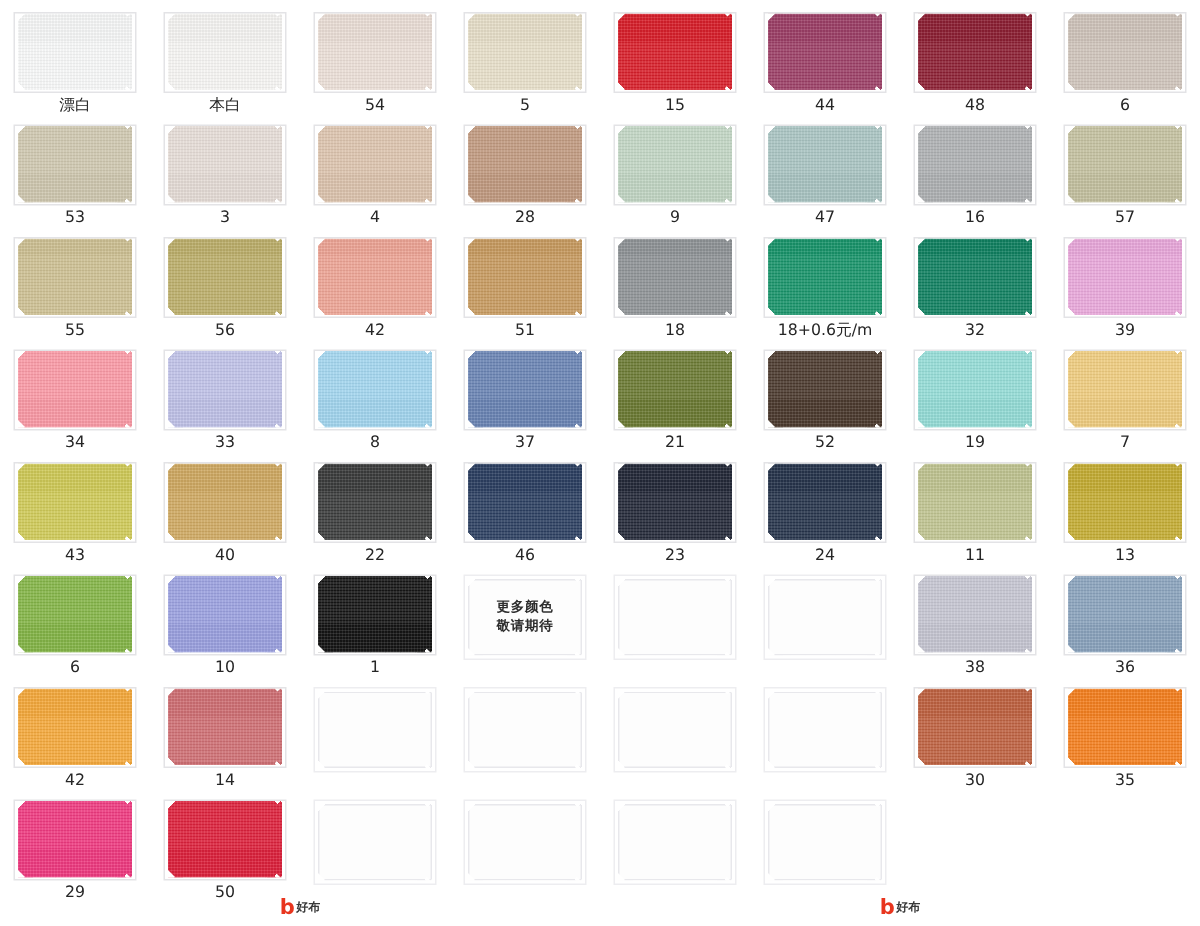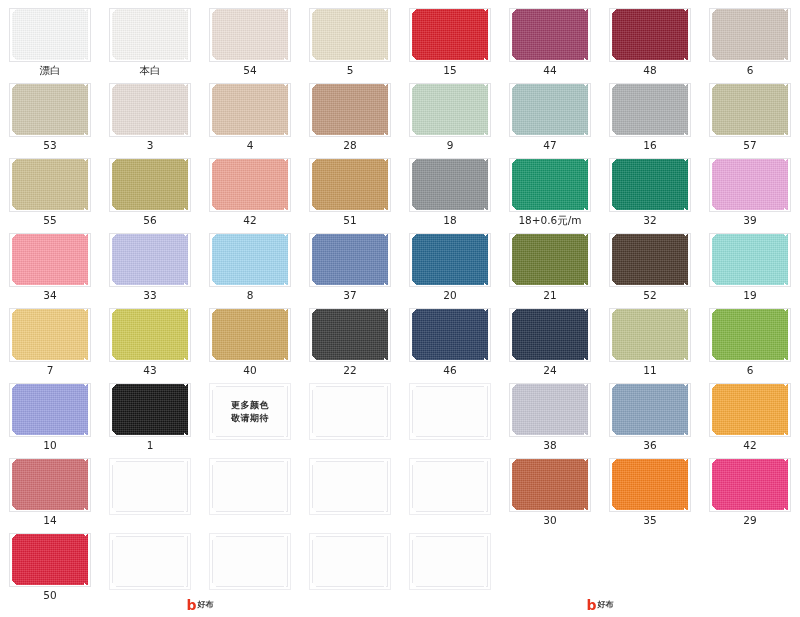--- a/index.html
+++ b/index.html
@@ -301,26 +301,20 @@
         <div class="label">8</div>
       </div>
       <div class="cell">
         <div class="frame">
           <div class="chip" style="background: rgb(106, 132, 180);"></div>
         </div>
         <div class="label">37</div>
       </div>
       <div class="cell">
         <div class="frame">
-          <div class="chip" style="background: rgb(39, 103, 143);"></div>
-        </div>
-        <div class="label">20</div>
-      </div>
-      <div class="cell">
-        <div class="frame">
           <div class="chip" style="background: rgb(107, 122, 51);"></div>
         </div>
         <div class="label">21</div>
       </div>
       <div class="cell">
         <div class="frame">
           <div class="chip" style="background: rgb(75, 58, 46);"></div>
         </div>
         <div class="label">52</div>
       </div>
@@ -355,29 +349,41 @@
         <div class="label">22</div>
       </div>
       <div class="cell">
         <div class="frame">
           <div class="chip" style="background: rgb(43, 63, 97);"></div>
         </div>
         <div class="label">46</div>
       </div>
       <div class="cell">
         <div class="frame">
+          <div class="chip" style="background: rgb(35, 40, 56);"></div>
+        </div>
+        <div class="label">23</div>
+      </div>
+      <div class="cell">
+        <div class="frame">
           <div class="chip" style="background: rgb(38, 52, 75);"></div>
         </div>
         <div class="label">24</div>
       </div>
       <div class="cell">
         <div class="frame">
           <div class="chip" style="background: rgb(192, 196, 145);"></div>
         </div>
         <div class="label">11</div>
+      </div>
+      <div class="cell">
+        <div class="frame">
+          <div class="chip" style="background: rgb(196, 172, 51);"></div>
+        </div>
+        <div class="label">13</div>
       </div>
       <div class="cell">
         <div class="frame">
           <div class="chip" style="background: rgb(132, 181, 71);"></div>
         </div>
         <div class="label">6</div>
       </div>
       <div class="cell">
         <div class="frame">
           <div class="chip" style="background: rgb(155, 161, 224);"></div>

